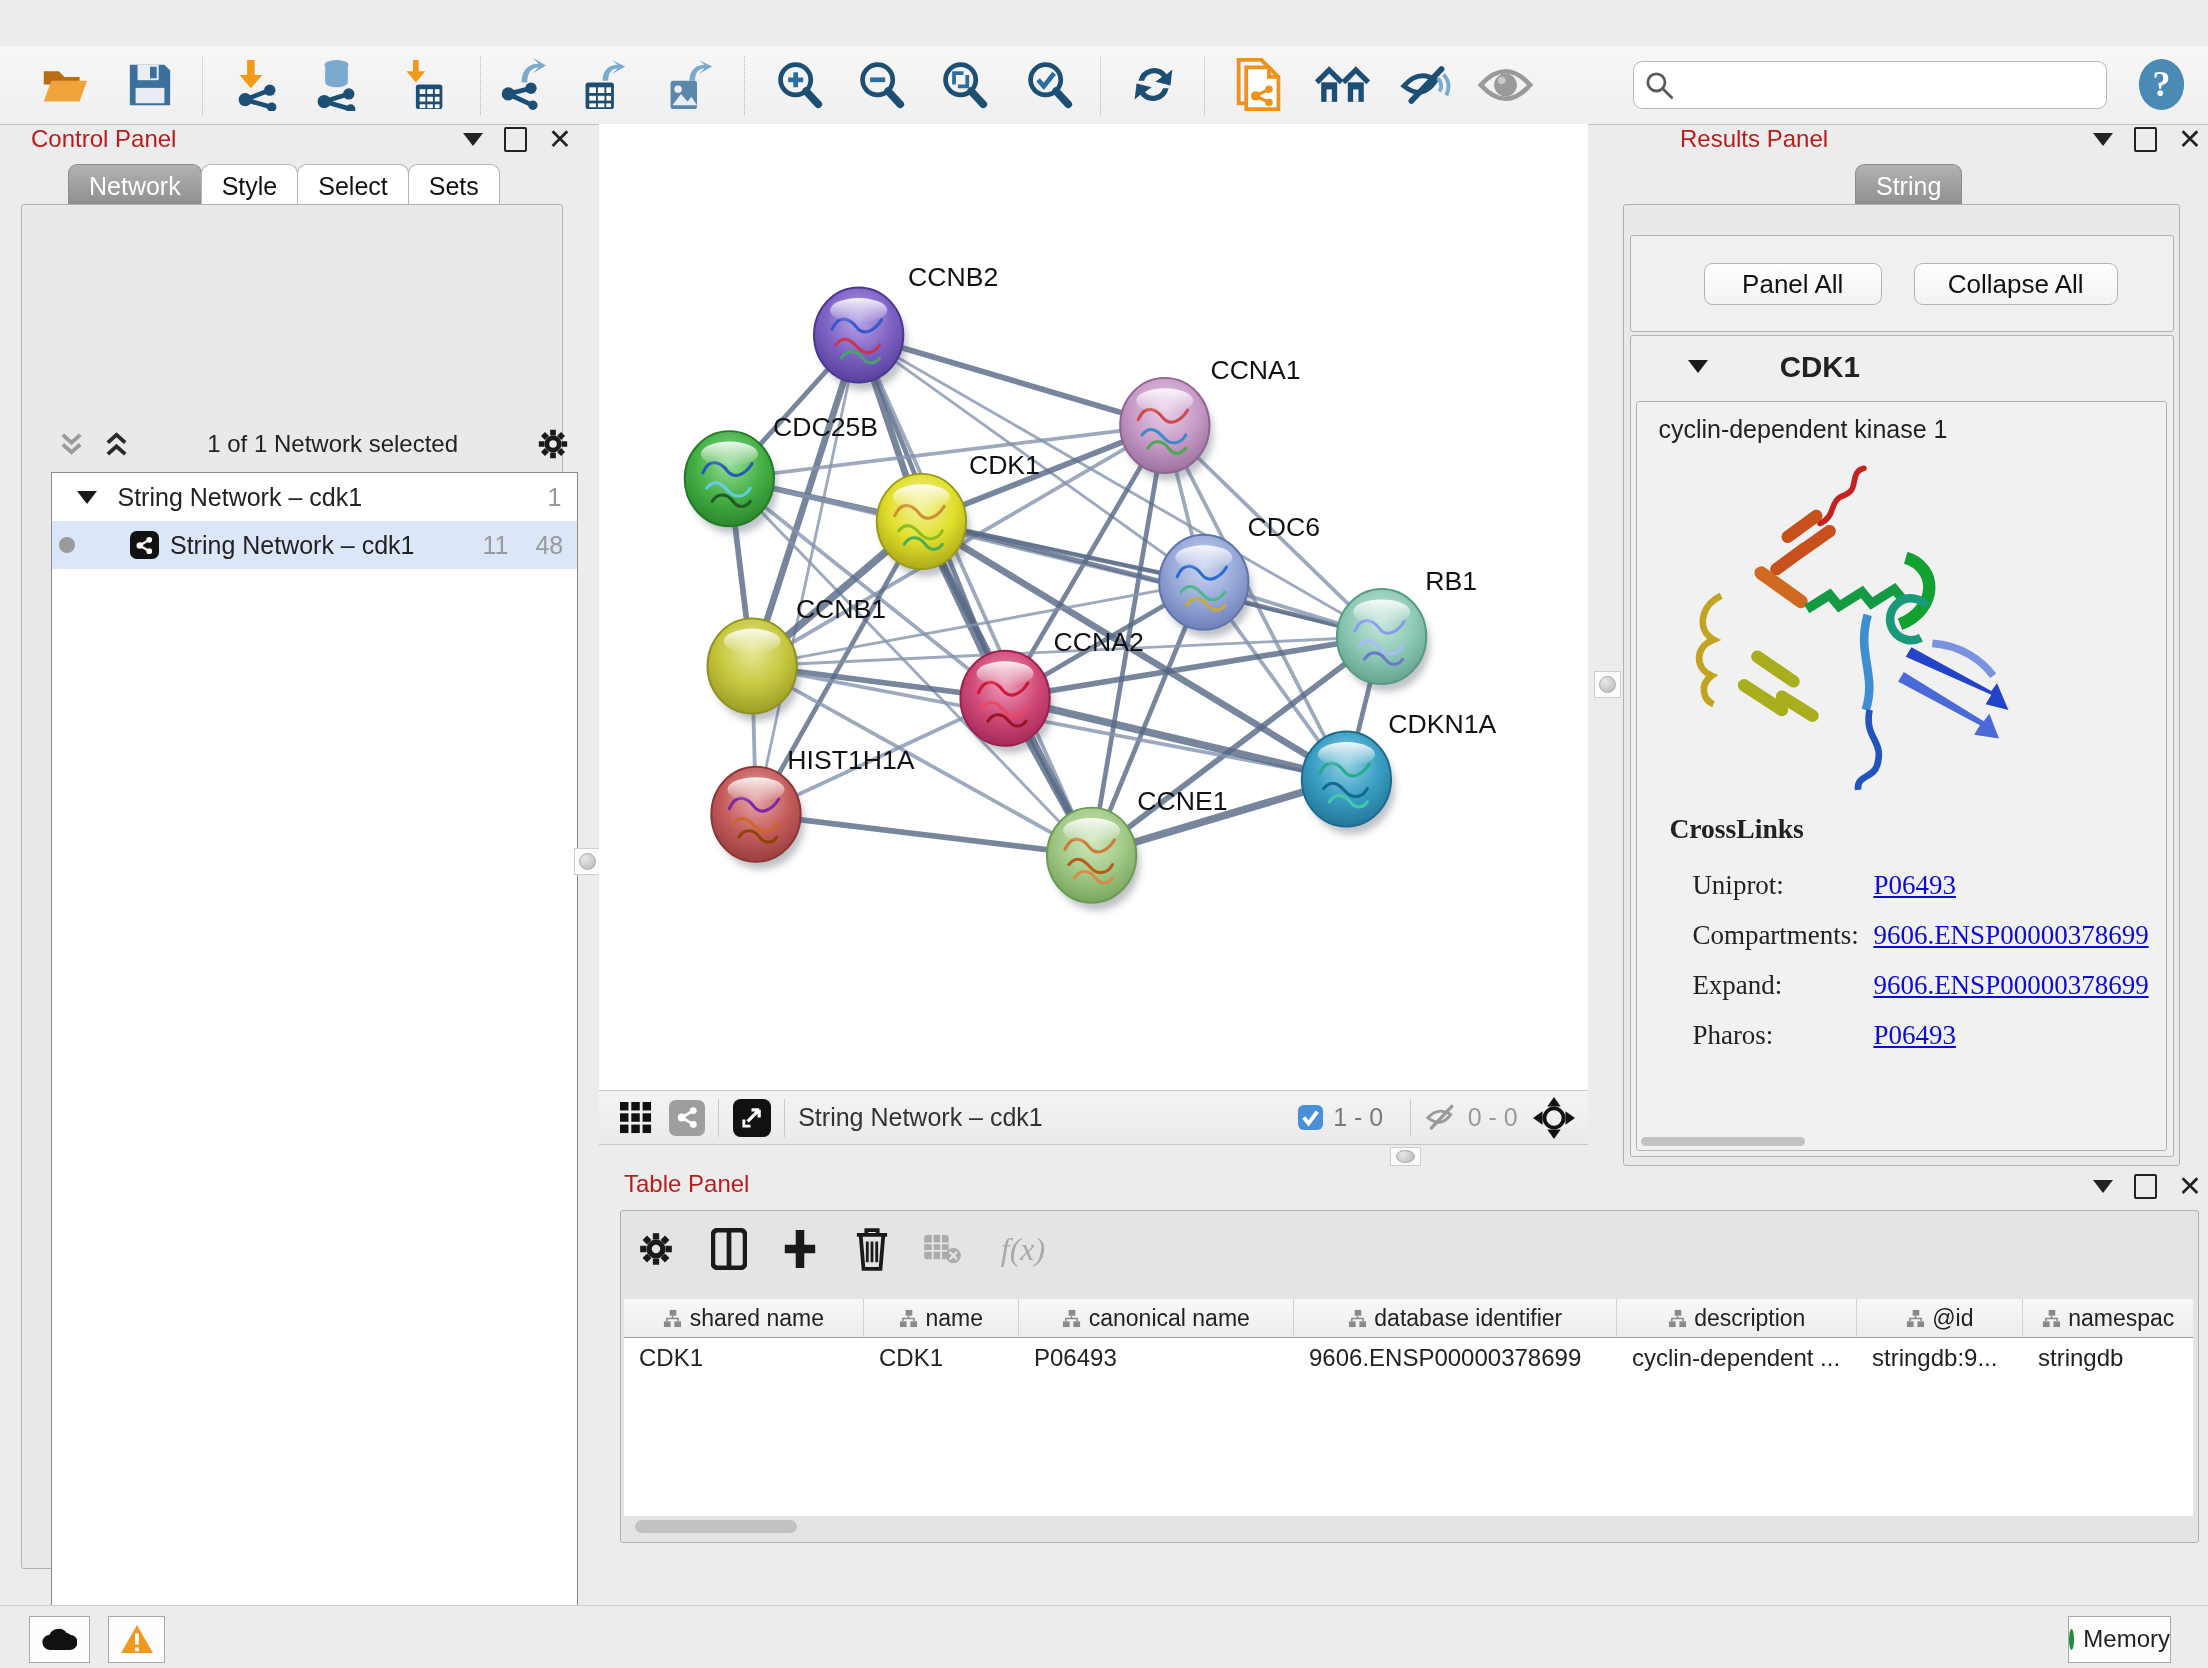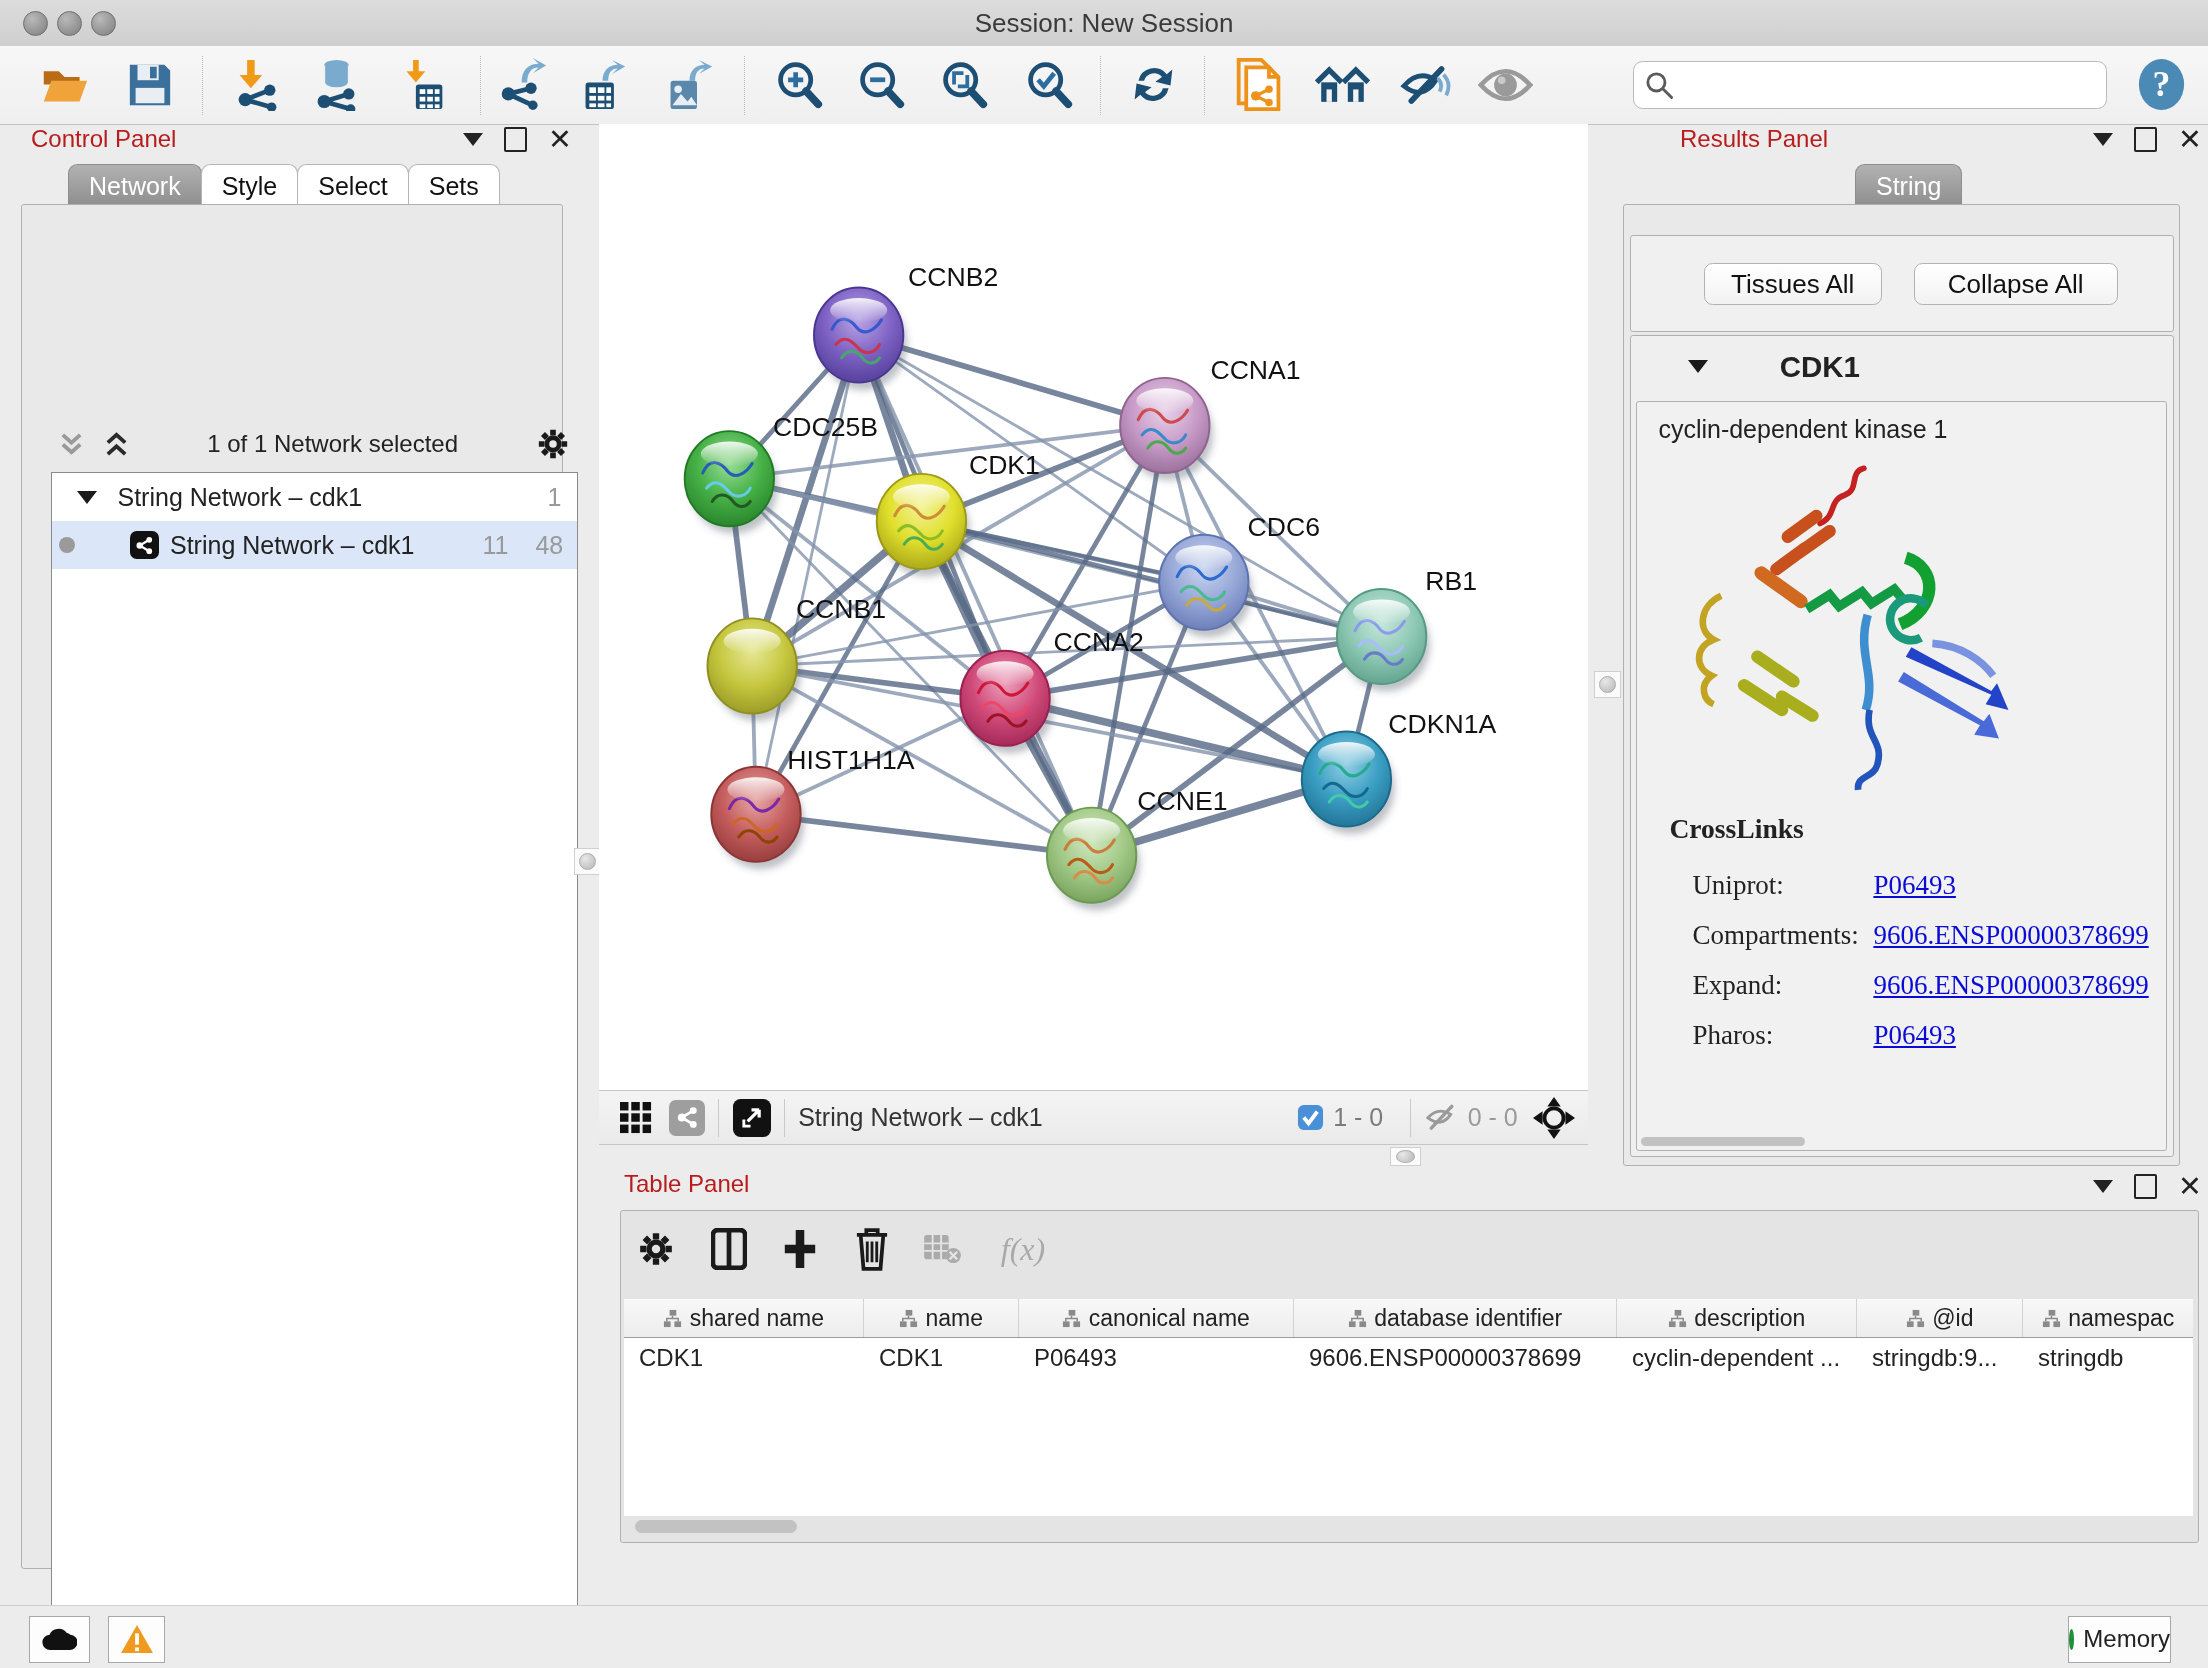--- a/index.html
+++ b/index.html
@@ -73,26 +73,20 @@
   
   .statusbar{left:0;top:1605px;width:2208px;height:63px;background:#ececec;border-top:1.9px solid #cfcfcf;}
   .sbtn{position:absolute;top:9.5px;height:45px;background:#fdfdfd;border:1.9px solid #a8a8a8;
         display:flex;align-items:center;justify-content:center;}
 </style>
 </head>
 <body>
 
 <div id="app">
 
-  <div class="abs titlebar">
-    <span class="tlight" style="left:23px"></span>
-    <span class="tlight" style="left:57px"></span>
-    <span class="tlight" style="left:91px"></span>
-    <div class="wintitle">Session: New Session</div>
-  </div>
 
   <div class="abs toolbar">
     <div class="tbtn" style="left:37px">
       <svg width="49" height="49" viewBox="0 0 52 52">
         <path d="M4 12 h16 l6 6 h16 v8 H4z" fill="#b96c14"></path>
           <path d="M4 44 L12 22 h38 L42 44z" fill="#f0a33a"></path>
       </svg>
     </div>
     <div class="tbtn" style="left:122px">
       <svg width="48" height="48" viewBox="0 0 50 50">
@@ -601,21 +595,21 @@
   <div class="panelctl" style="left:2093px">
     <span class="pc-min"></span>
     <span class="pc-float"></span>
     <span class="pc-close">✕</span>
   </div>
   <div class="tabstrip" style="left:1855px;top:164px">
     <div class="tab active">String</div>
   </div>
   <div class="panelbox" style="left:1623px;top:204px;width:555px;height:960px">
     <div class="panelbox" style="left:5.7px;top:30px;width:542px;height:95px;background:#f0f0f0">
-      <div class="rbtn" style="position:absolute;left:73px;top:27px;width:176px">Tissues All</div>
+      <div class="rbtn" style="position:absolute;left:73px;top:27px;width:176px">Panel All</div>
       <div class="rbtn" style="position:absolute;left:283px;top:27px;width:202px">Collapse All</div>
     </div>
     <div class="panelbox" style="left:5.7px;top:130px;width:542px;height:820px;background:#efefef">
       <div style="position:absolute;left:0;top:0;width:100%;height:61px;display:flex;align-items:center">
         <span class="tri-down" style="margin-left:57px"></span>
         <span style="margin-left:72px;font-size:29.5px;font-weight:bold">CDK1</span>
       </div>
       <div class="panelbox" style="left:5.7px;top:65px;width:529px;height:748px;background:#f1f1f1">
         <div style="position:absolute;left:21px;top:13.3px;font-size:25px">cyclin-dependent kinase 1</div>
 

